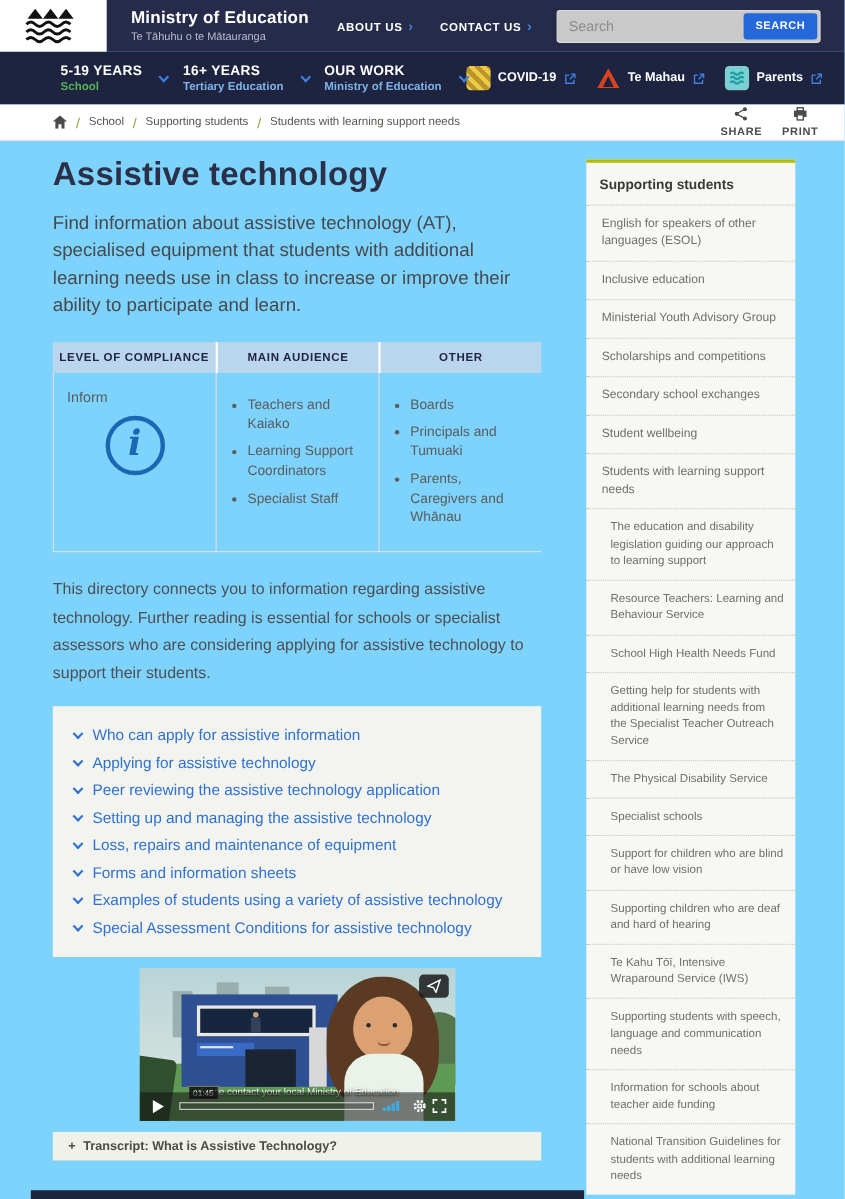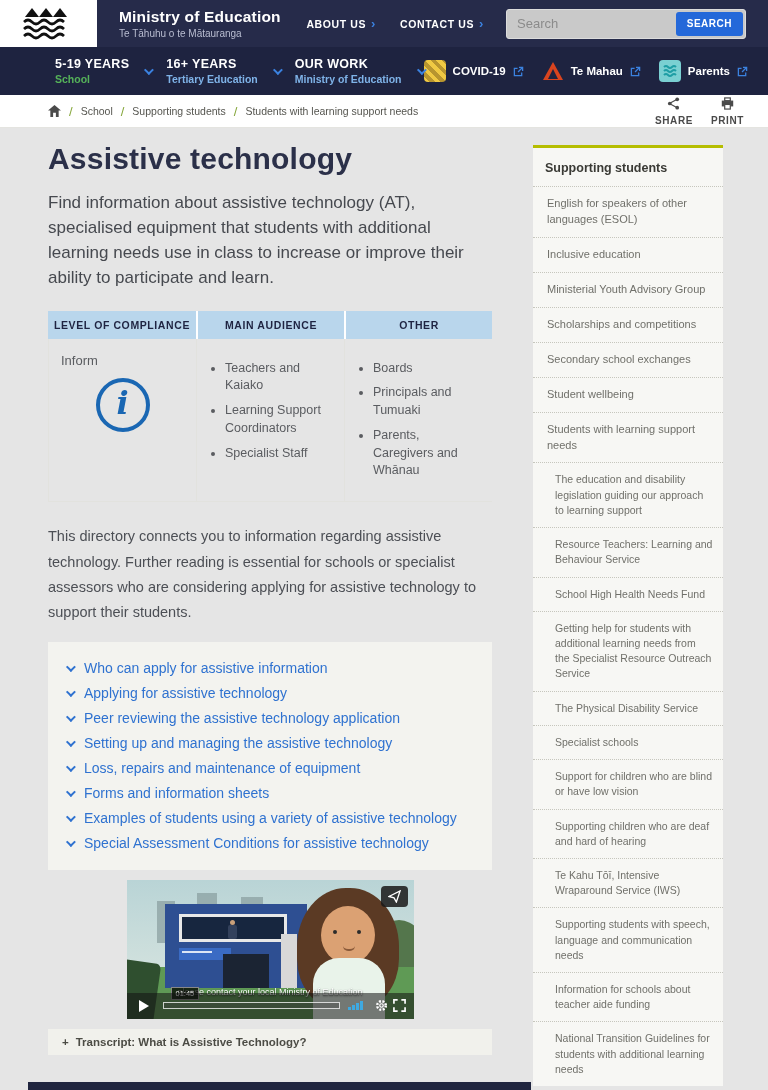--- a/index.html
+++ b/index.html
@@ -1,17 +1,17 @@
 <!DOCTYPE html>
 <html><head>
 <meta charset="utf-8">
 <style>
   * { margin:0; padding:0; box-sizing:border-box; }
   body { font-family:"Liberation Sans", sans-serif; background:#fff; }
-  .page { position:relative; width:768px; height:1090px; overflow:hidden; background:#e5e5e5; margin:0 auto; }
+  .page { position:relative; width:768px; height:1090px; overflow:hidden; background:#7dd3fc; margin:0 auto; }
 
   
   .topbar { height:47px; background:#262b4a; display:flex; align-items:center; }
   .logo-box { width:97px; height:47px; background:#fff; display:flex; align-items:center; justify-content:center; flex-shrink:0; }
   .brand { margin-left:22px; }
   .brand-title { color:#fff; font-size:15.5px; font-weight:700; letter-spacing:.2px; }
   .brand-sub { color:#b9bdd1; font-size:10px; margin-top:2px; }
   .top-links { margin-left:auto; display:flex; gap:24px; align-items:flex-end; }
   .top-link { color:#fff; font-size:10.5px; font-weight:700; letter-spacing:.6px; text-decoration:none; cursor:pointer; }
   .top-link::after { content:"›"; color:#3b82e0; margin-left:5px; font-size:13px; font-weight:700; }
@@ -411,21 +411,21 @@
         <a class="side-item" data-level="1">Student wellbeing</a>
 
         <a class="side-item" data-level="1">Students with learning support needs</a>
 
         <a class="side-item" data-level="2">The education and disability legislation guiding our approach to learning support</a>
 
         <a class="side-item" data-level="2">Resource Teachers: Learning and Behaviour Service</a>
 
         <a class="side-item" data-level="2">School High Health Needs Fund</a>
 
-        <a class="side-item" data-level="2">Getting help for students with additional learning needs from the Specialist Resource Outreach Service</a>
+        <a class="side-item" data-level="2">Getting help for students with additional learning needs from the Specialist Teacher Outreach Service</a>
 
         <a class="side-item" data-level="2">The Physical Disability Service</a>
 
         <a class="side-item" data-level="2">Specialist schools</a>
 
         <a class="side-item" data-level="2">Support for children who are blind or have low vision</a>
 
         <a class="side-item" data-level="2">Supporting children who are deaf and hard of hearing</a>
 
 

